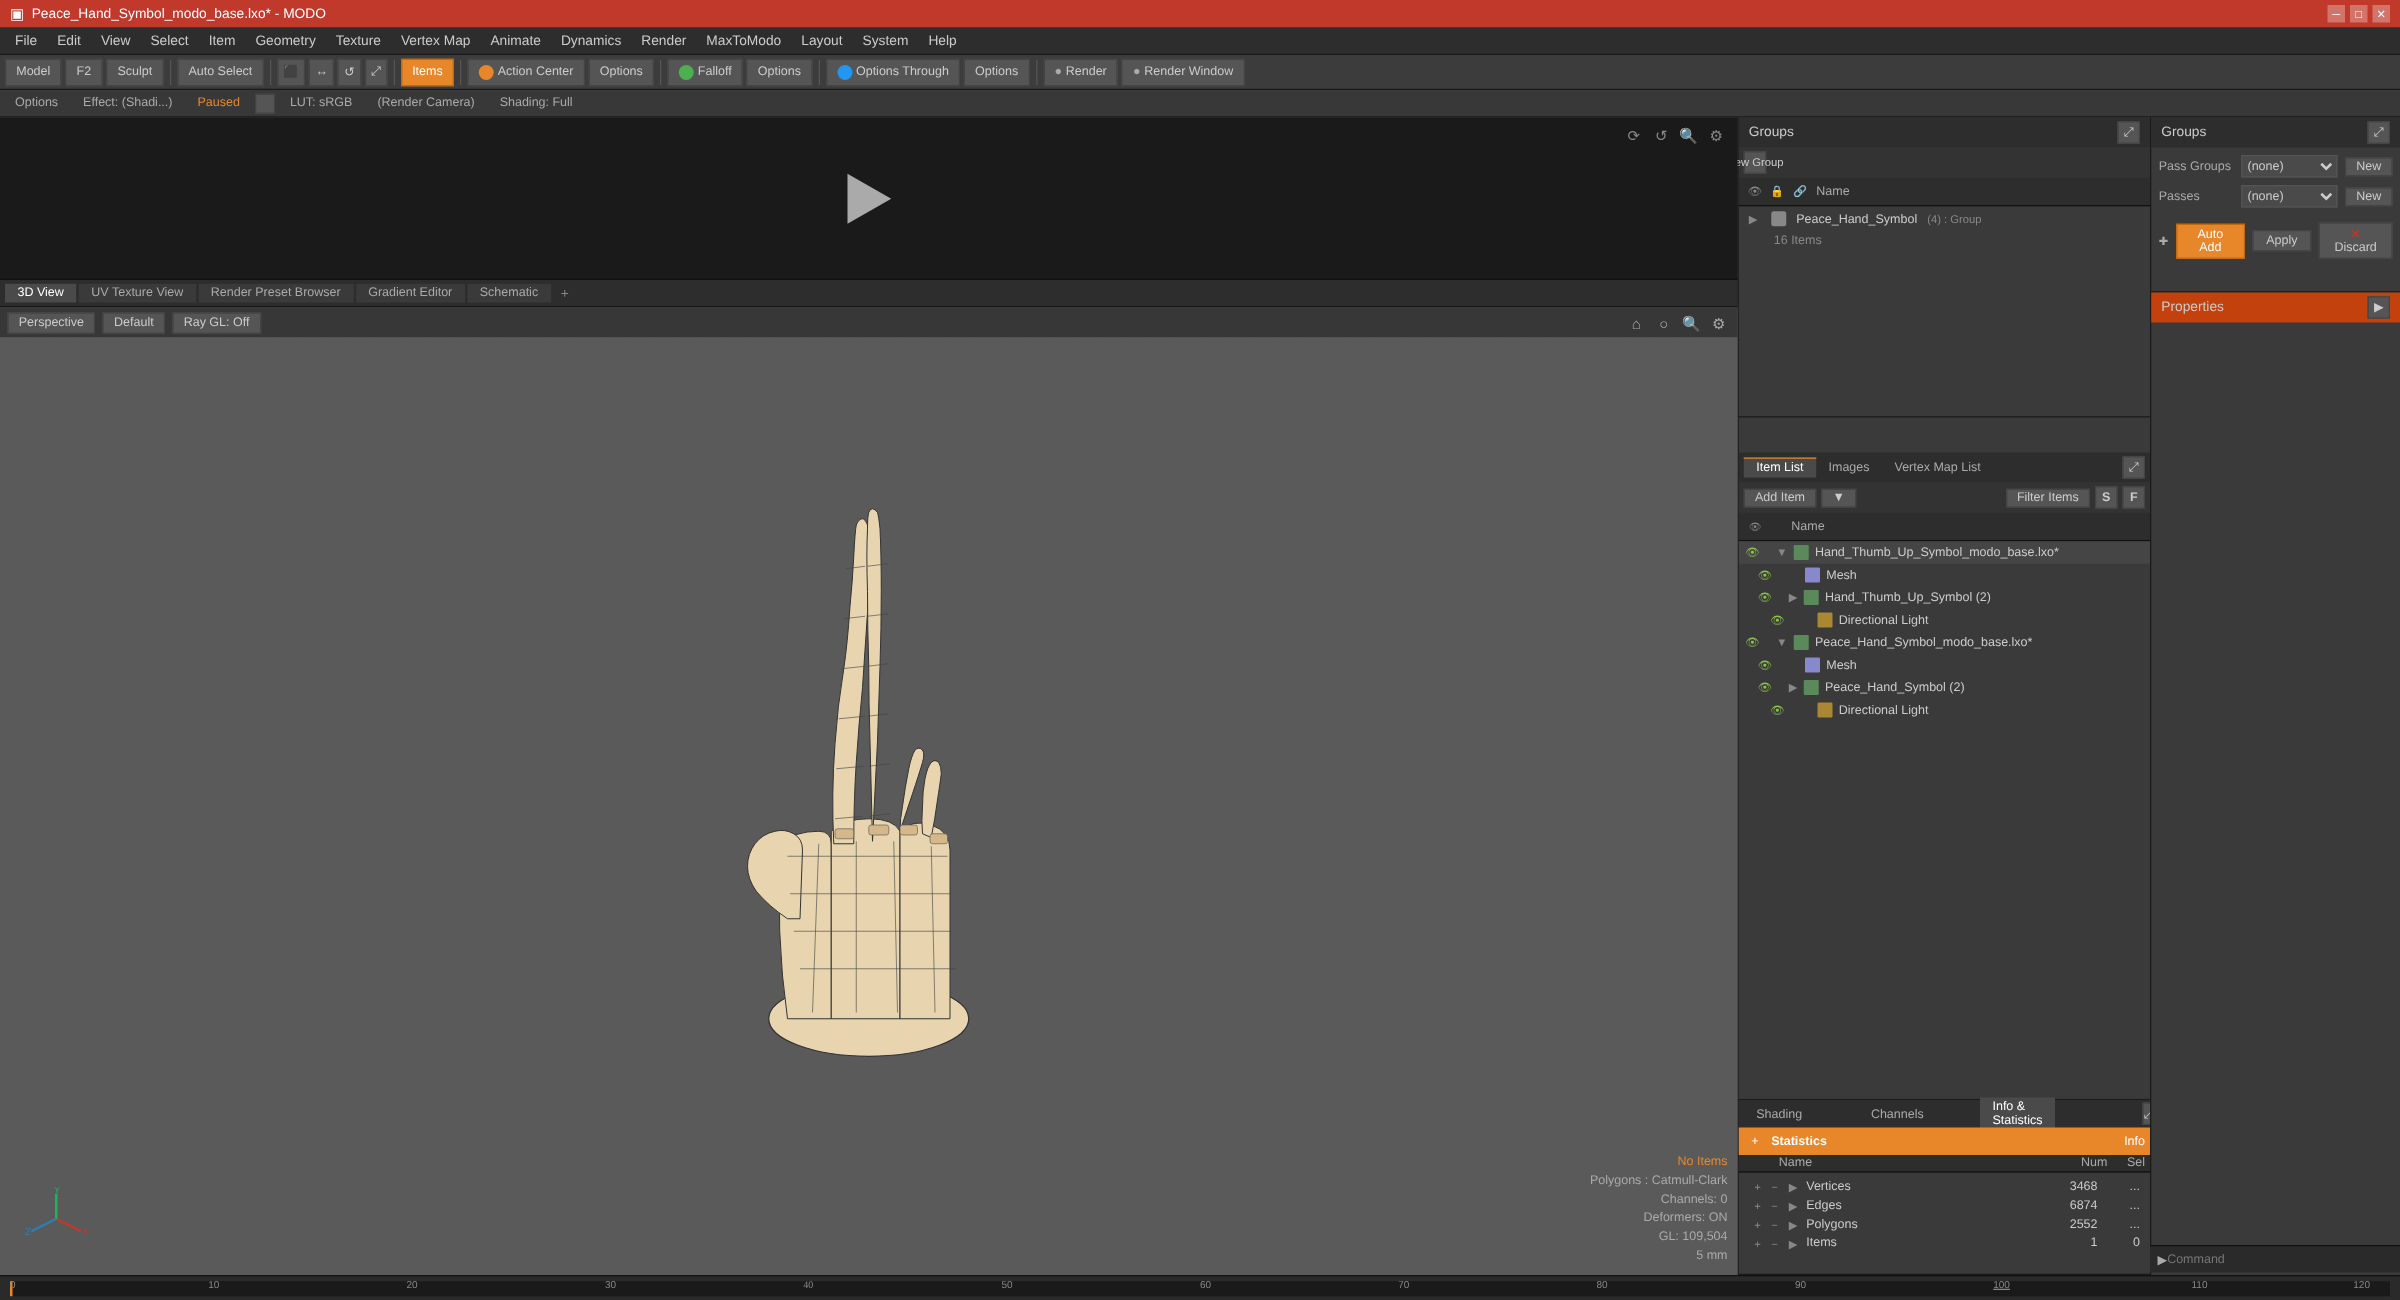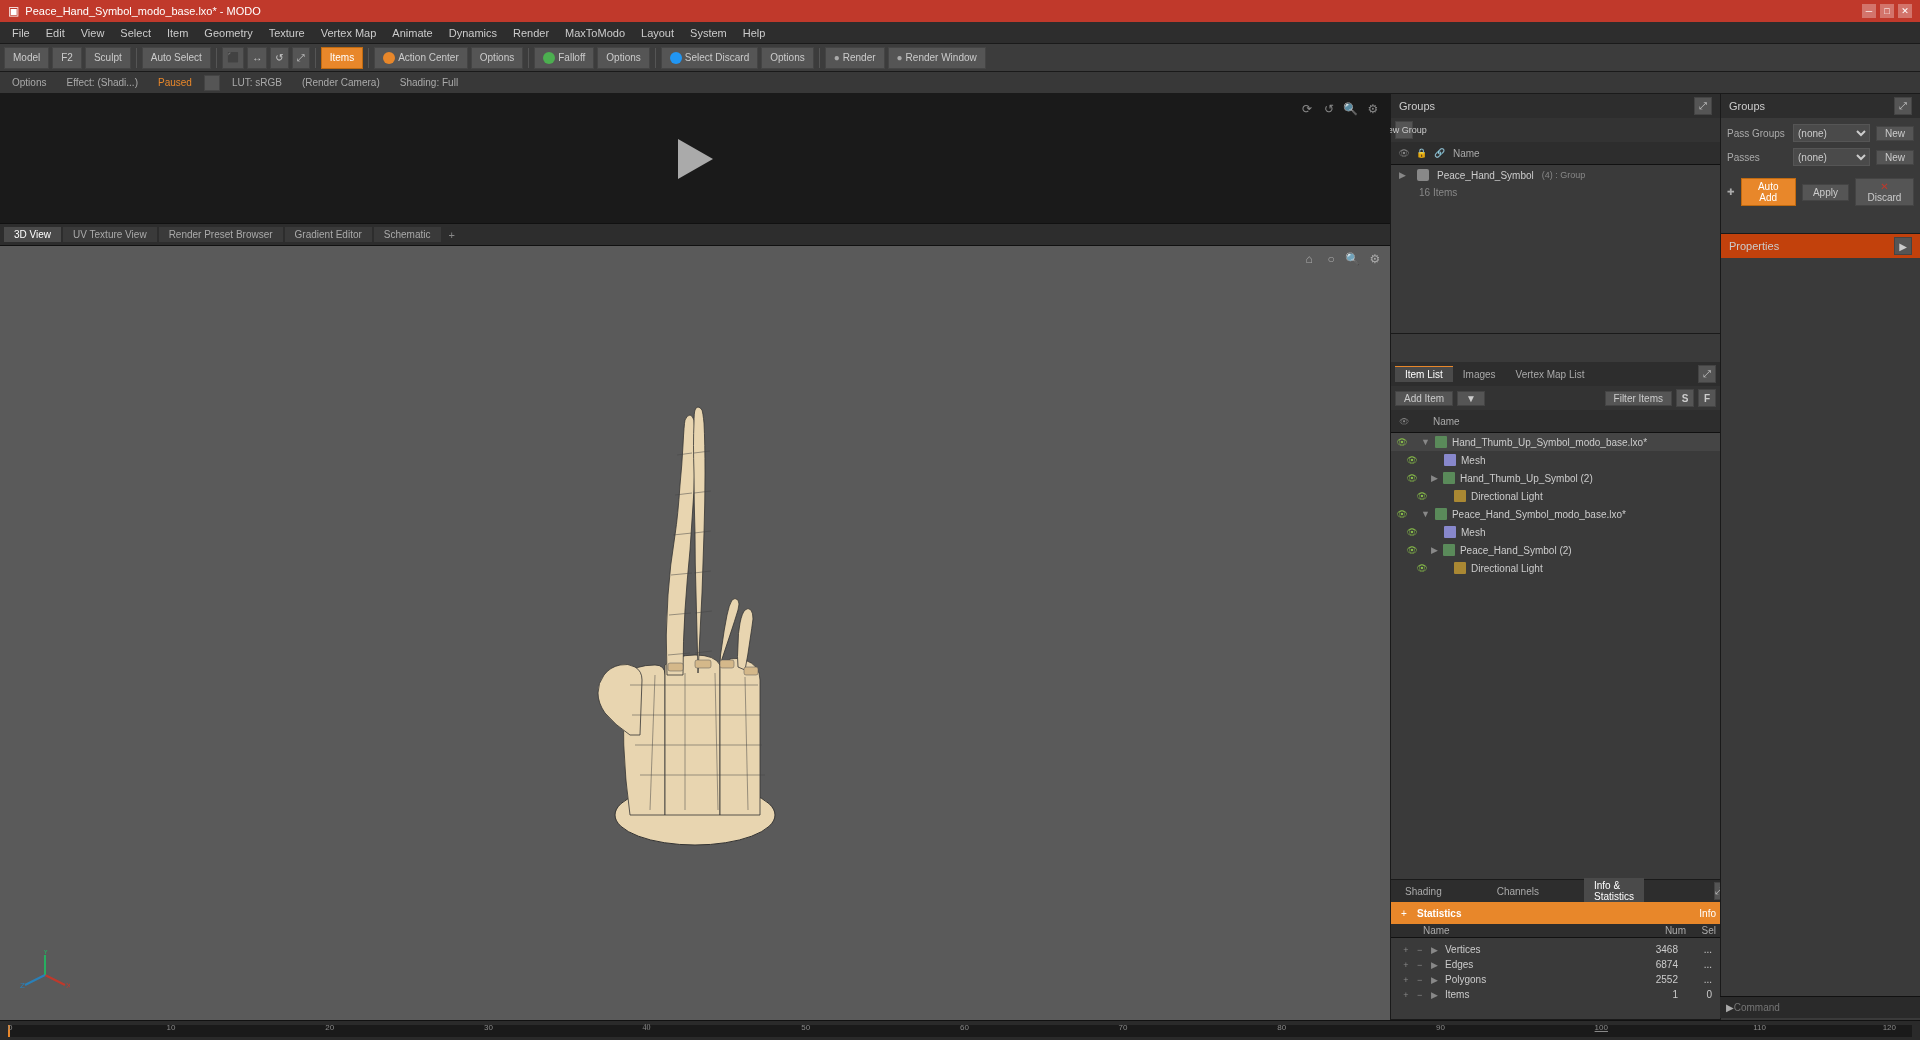--- a/index.html
+++ b/index.html
@@ -289,21 +289,21 @@
   <button class="tb-btn">
     <span class="tb-circle green"></span>
     <span>Falloff</span>
   </button>
   <button class="tb-btn">
       <span>Options</span>
     </button>
   <div class="tb-sep"></div>
   <button class="tb-btn">
     <span class="tb-circle blue"></span>
-    <span>Select Discard</span>
+    <span>Options Through</span>
   </button>
   <button class="tb-btn">
       <span>Options</span>
     </button>
   <div class="tb-sep"></div>
   <button class="tb-btn">
     <span style="color:#aaa;font-size:10px;">●</span>
     <span>Render</span>
   </button>
   <button class="tb-btn">
@@ -342,20 +342,25 @@
       <span class="vp-tab active">3D View</span>
       <span class="vp-tab">UV Texture View</span>
       <span class="vp-tab">Render Preset Browser</span>
       <span class="vp-tab">Gradient Editor</span>
       <span class="vp-tab">Schematic</span>
       <span class="vp-tab-add">+</span>
     </div>
 
     <div id="viewport-3d">
 
+      <div id="vp-toolbar">
+        <button class="vp-tb-btn">Perspective</button>
+        <button class="vp-tb-btn">Default</button>
+        <button class="vp-tb-btn">Ray GL: Off</button>
+      </div>
       <div id="vp-top-right">
         <button class="vp-icon-btn">⌂</button>
         <button class="vp-icon-btn">○</button>
         <button class="vp-icon-btn">🔍</button>
         <button class="vp-icon-btn">⚙</button>
       </div>
 
       <svg id="grid-canvas" style="position:absolute;top:24px;left:0;right:0;bottom:0;width:100%;height:calc(100% - 24px);">
         <defs>
           <pattern id="smallGrid" width="20" height="20" patternUnits="userSpaceOnUse">
@@ -427,20 +432,28 @@
         <svg width="50" height="50" viewBox="0 0 50 50">
           <line x1="25" y1="25" x2="45" y2="35" stroke="#c0392b" stroke-width="2"></line>
           <line x1="25" y1="25" x2="25" y2="5" stroke="#27ae60" stroke-width="2"></line>
           <line x1="25" y1="25" x2="5" y2="35" stroke="#2980b9" stroke-width="2"></line>
           <text x="46" y="38" fill="#c0392b" font-size="8">X</text>
           <text x="23" y="4" fill="#27ae60" font-size="8">Y</text>
           <text x="0" y="38" fill="#2980b9" font-size="8">Z</text>
         </svg>
       </div>
 
+      <div id="stats-overlay">
+        <div class="no-items">No Items</div>
+        <div>Polygons : Catmull-Clark</div>
+        <div>Channels: 0</div>
+        <div>Deformers: ON</div>
+        <div>GL: 109,504</div>
+        <div>5 mm</div>
+      </div>
     </div>
 
   </div>
 
   <div id="right-panel">
 
     <div id="groups-panel">
       <div id="groups-header">
         <span>Groups</span>
         <div style="display:flex;gap:4px;">

